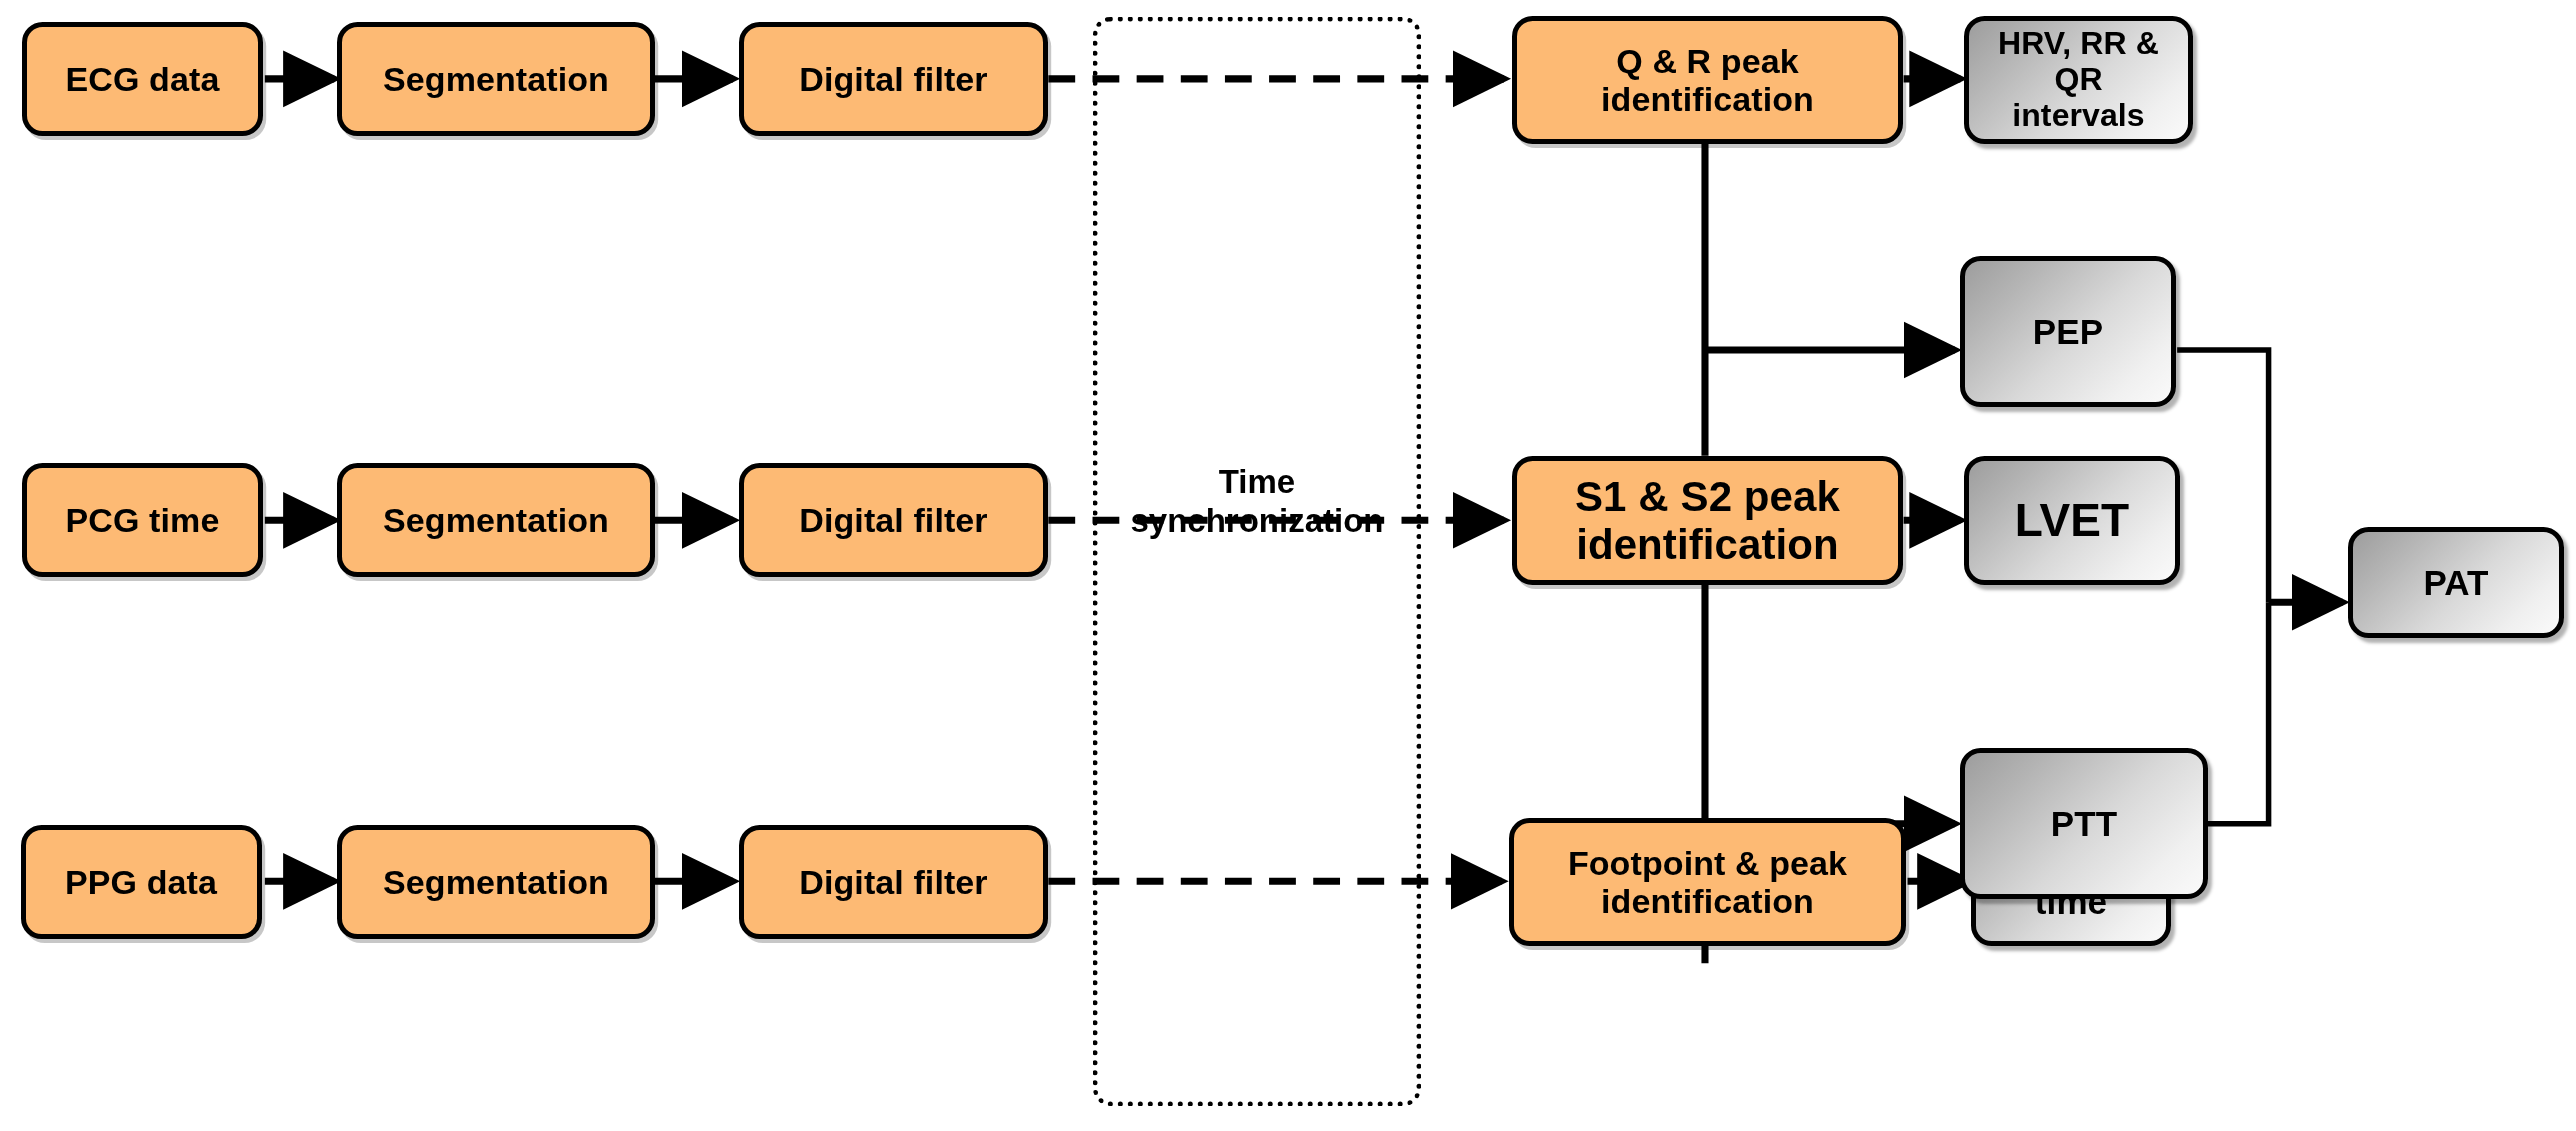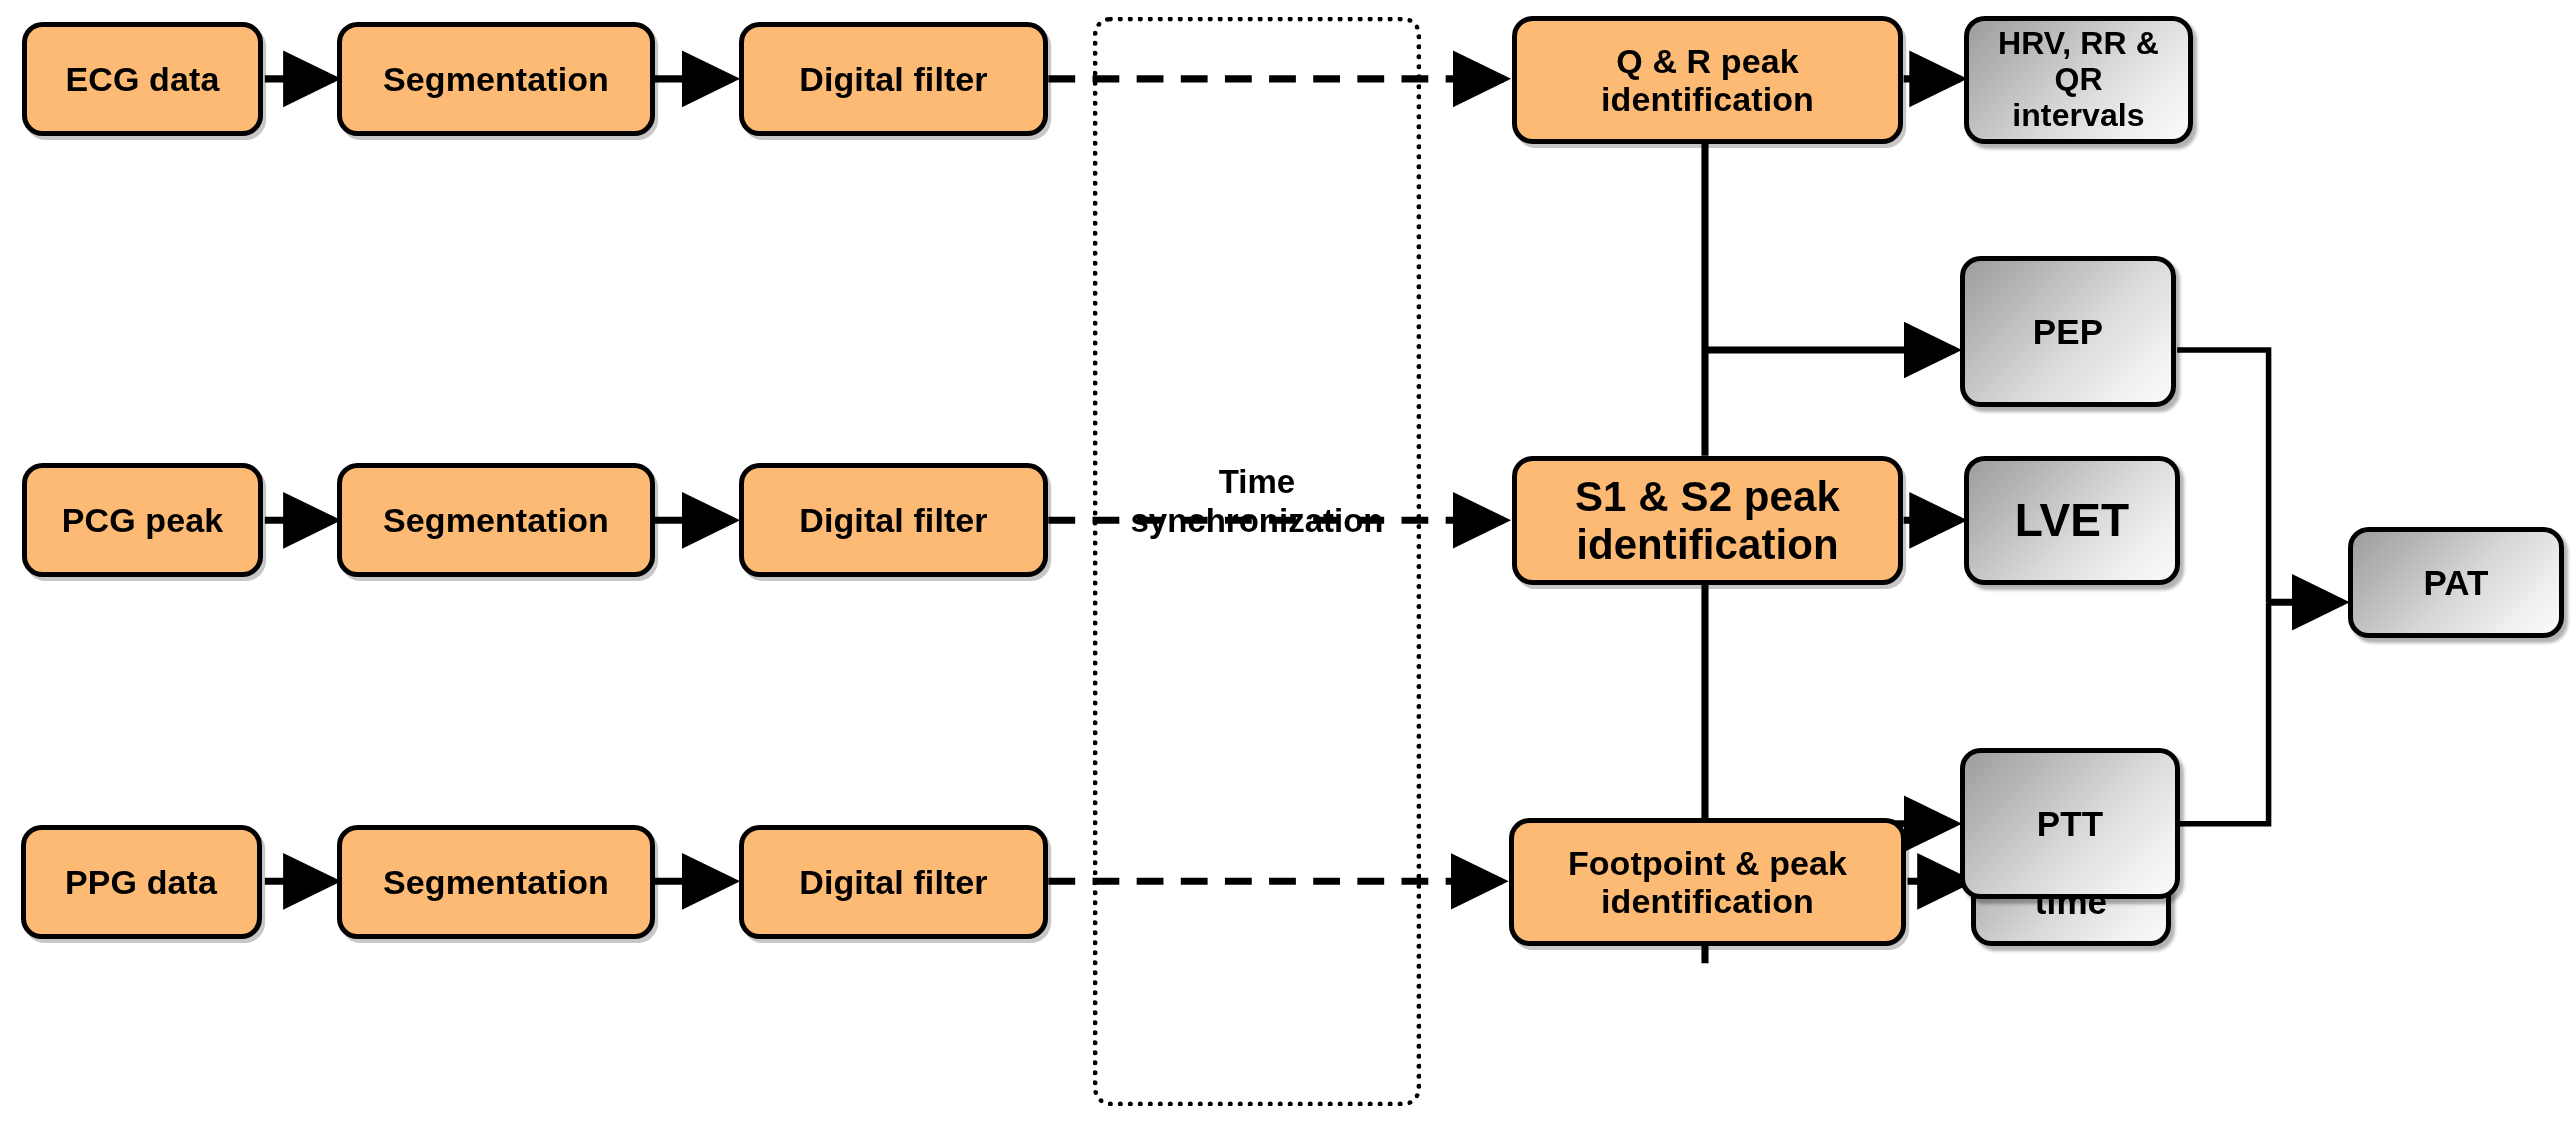--- a/index.html
+++ b/index.html
@@ -118,21 +118,21 @@
     </span>
   </div>
   <div class="node grad" style="left:1964px;top:16px;width:229px;height:128px;font-size:32px;">
     <span class="lbl">
       <span>HRV, RR &amp; QR</span><br>
       <span>intervals</span>
     </span>
   </div>
 
   <div class="node plain" style="left:22px;top:463px;width:241px;height:114px;font-size:34px;">
-    <span class="lbl">PCG peak</span>
+    <span class="lbl">PCG time</span>
   </div>
   <div class="node plain" style="left:337px;top:463px;width:318px;height:114px;font-size:34px;">
     <span class="lbl">Segmentation</span>
   </div>
   <div class="node plain" style="left:739px;top:463px;width:309px;height:114px;font-size:34px;">
     <span class="lbl">Digital filter</span>
   </div>
   <div class="node plain" style="left:1512px;top:456px;width:391px;height:129px;font-size:42px;">
     <span class="lbl">
       <span>S1 &amp; S2 peak</span><br>
@@ -161,21 +161,21 @@
   <div class="node grad" style="left:1971px;top:818px;width:200px;height:128px;font-size:35px;">
     <span class="lbl">
       <span>Crest</span><br>
       <span>time</span>
     </span>
   </div>
 
   <div class="node grad" style="left:1960px;top:256px;width:216px;height:151px;font-size:35px;">
     <span class="lbl">PEP</span>
   </div>
-  <div class="node grad" style="left:1960px;top:748px;width:220px;height:151px;font-size:35px;">
+  <div class="node grad" style="left:1960px;top:748px;width:248px;height:151px;font-size:35px;">
     <span class="lbl">PTT</span>
   </div>
   <div class="node grad" style="left:2348px;top:527px;width:216px;height:111px;font-size:35px;">
     <span class="lbl">PAT</span>
   </div>
 
 </div>
 
 
 </body></html>

